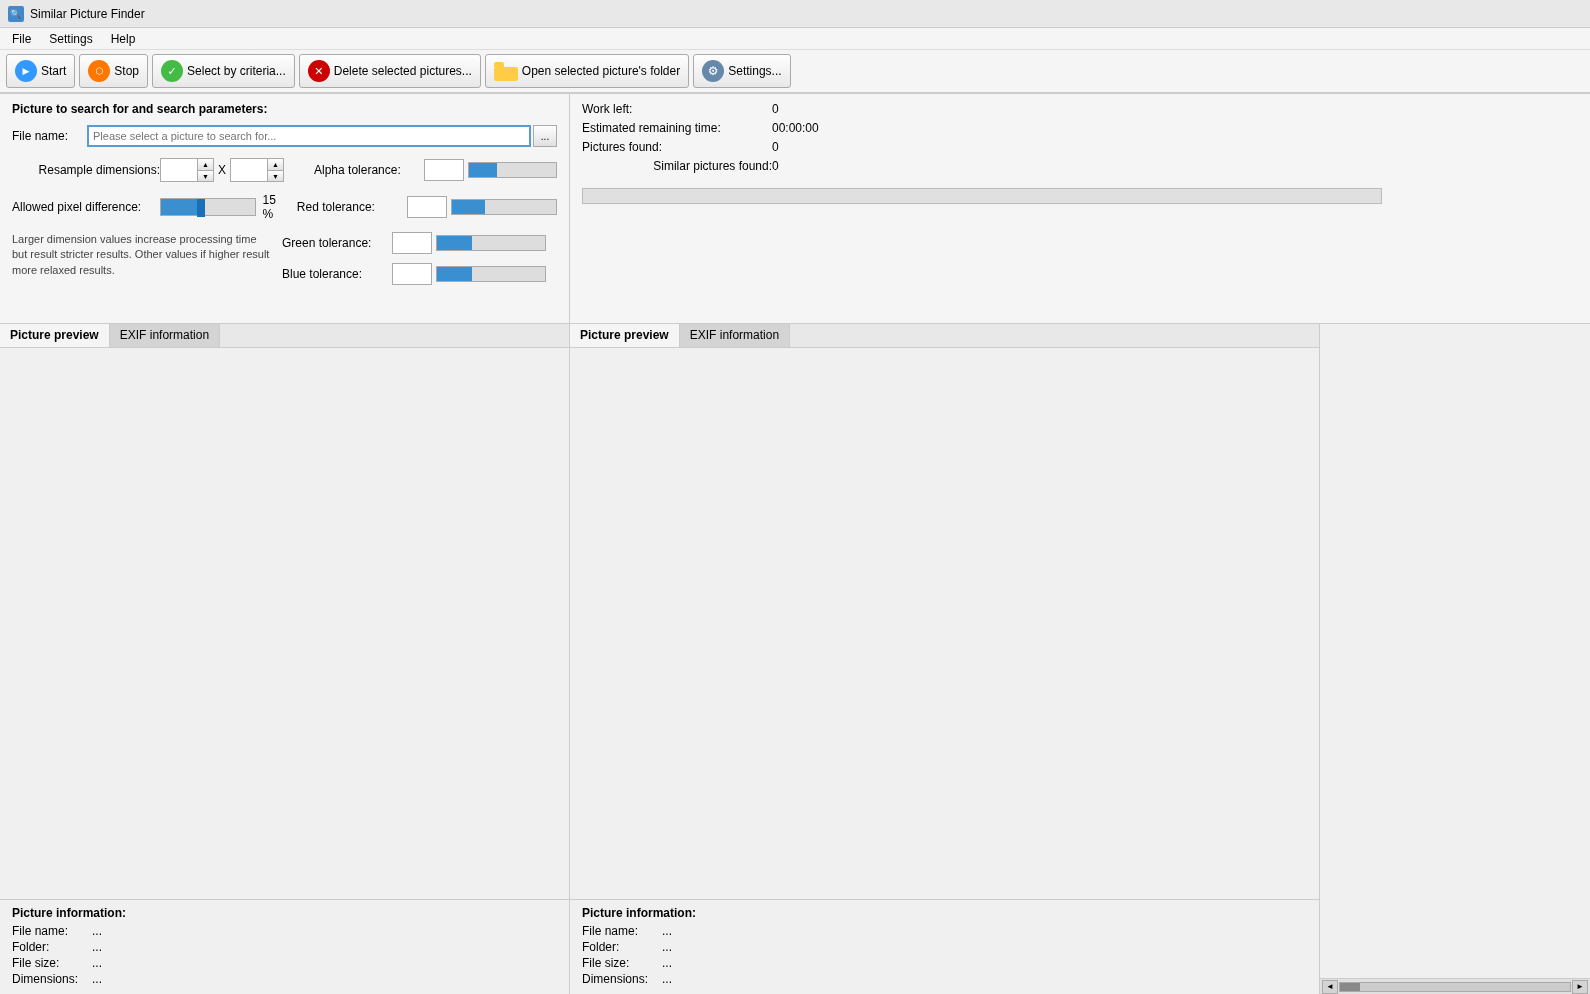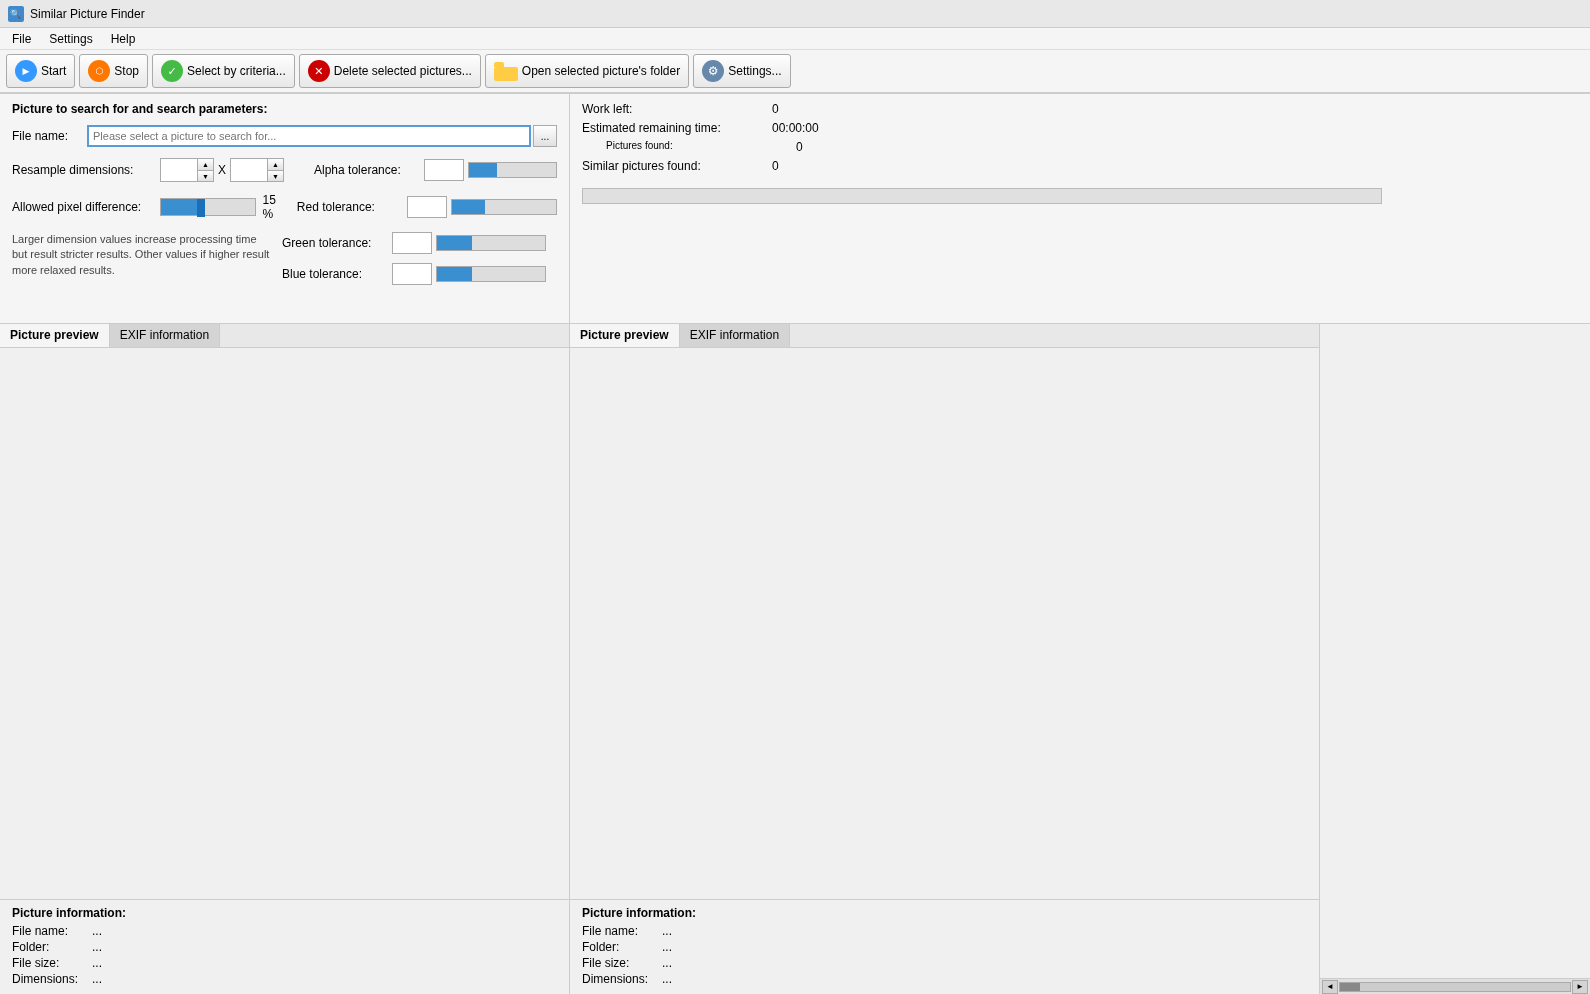--- a/index.html
+++ b/index.html
@@ -121,21 +121,21 @@
     <div id="search-params" style="width:570px;padding:8px 12px;border-right:1px solid #ccc;background:#f5f5f5;display:flex;flex-direction:column;gap:5px;">
       <div style="font-size:12px;font-weight:bold;margin-bottom:4px;">Picture to search for and search parameters:</div>
 
       <div class="form-row">
         <span style="min-width:75px;font-size:12px;">File name:</span>
         <input type="text" class="file-name-input" style="flex: 1 1 0%; height: 22px; border: 2px solid rgb(91, 155, 213); background: white; padding: 2px 4px; font-size: 11px; color: rgb(102, 102, 102);" placeholder="Please select a picture to search for...">
         <button class="browse-btn" style="width:24px;height:22px;border:1px solid #aaa;background:linear-gradient(to bottom,#fefefe,#e0e0e0);cursor:pointer;font-size:10px;margin-left:2px;">...</button>
       </div>
 
       <div class="form-row">
-        <span style="min-width:148px;font-size:12px;">Resample dimensions:</span>
+        <span style="min-width:148px;font-size:12px;text-align:right;">Resample dimensions:</span>
         <div class="spinner" style="display:flex;border:1px solid #aaa;">
           <input type="text" class="spin-input" style="width: 36px; height: 22px; border: none; text-align: center; font-size: 12px;">
           <div class="spin-buttons" style="display:flex;flex-direction:column;">
             <button class="spin-btn" style="width:16px;height:11px;background:linear-gradient(to bottom,#fefefe,#e0e0e0);border:none;border-left:1px solid #aaa;cursor:pointer;font-size:7px;">▲</button>
             <button class="spin-btn" style="width:16px;height:11px;background:linear-gradient(to bottom,#fefefe,#e0e0e0);border:none;border-left:1px solid #aaa;border-top:1px solid #aaa;cursor:pointer;font-size:7px;">▼</button>
           </div>
         </div>
         <span style="margin:0 4px;font-size:12px;">X</span>
         <div class="spinner" style="display:flex;border:1px solid #aaa;">
           <input type="text" class="spin-input" style="width: 36px; height: 22px; border: none; text-align: center; font-size: 12px;">
@@ -194,24 +194,24 @@
 
       <div style="display:flex;margin-bottom:5px;">
         <span style="min-width:190px;font-size:12px;">Work left:</span>
         <span style="font-size:12px;">0</span>
       </div>
       <div style="display:flex;margin-bottom:5px;">
         <span style="min-width:190px;font-size:12px;">Estimated remaining time:</span>
         <span style="font-size:12px;">00:00:00</span>
       </div>
       <div style="display:flex;margin-bottom:5px;">
-        <span style="min-width:190px;font-size:10px;margin-left:24px;">Pictures found:</span>
+        <span style="min-width:190px;font-size:12px;">Pictures found:</span>
         <span style="font-size:12px;">0</span>
       </div>
-      <div style="display:flex;margin-bottom:5px;">
+      <div style="display:flex;margin-bottom:5px;text-align:right;">
         <span style="min-width:190px;font-size:12px;">Similar pictures found:</span>
         <span style="font-size:12px;">0</span>
       </div>
 
       <div style="margin-top:10px;height:16px;background:#e0e0e0;border:1px solid #bbb;width:100%;max-width:800px;"></div>
     </div>
   </div>
 
   <div id="preview-section" style="display:flex;flex:1;overflow:hidden;">
 

